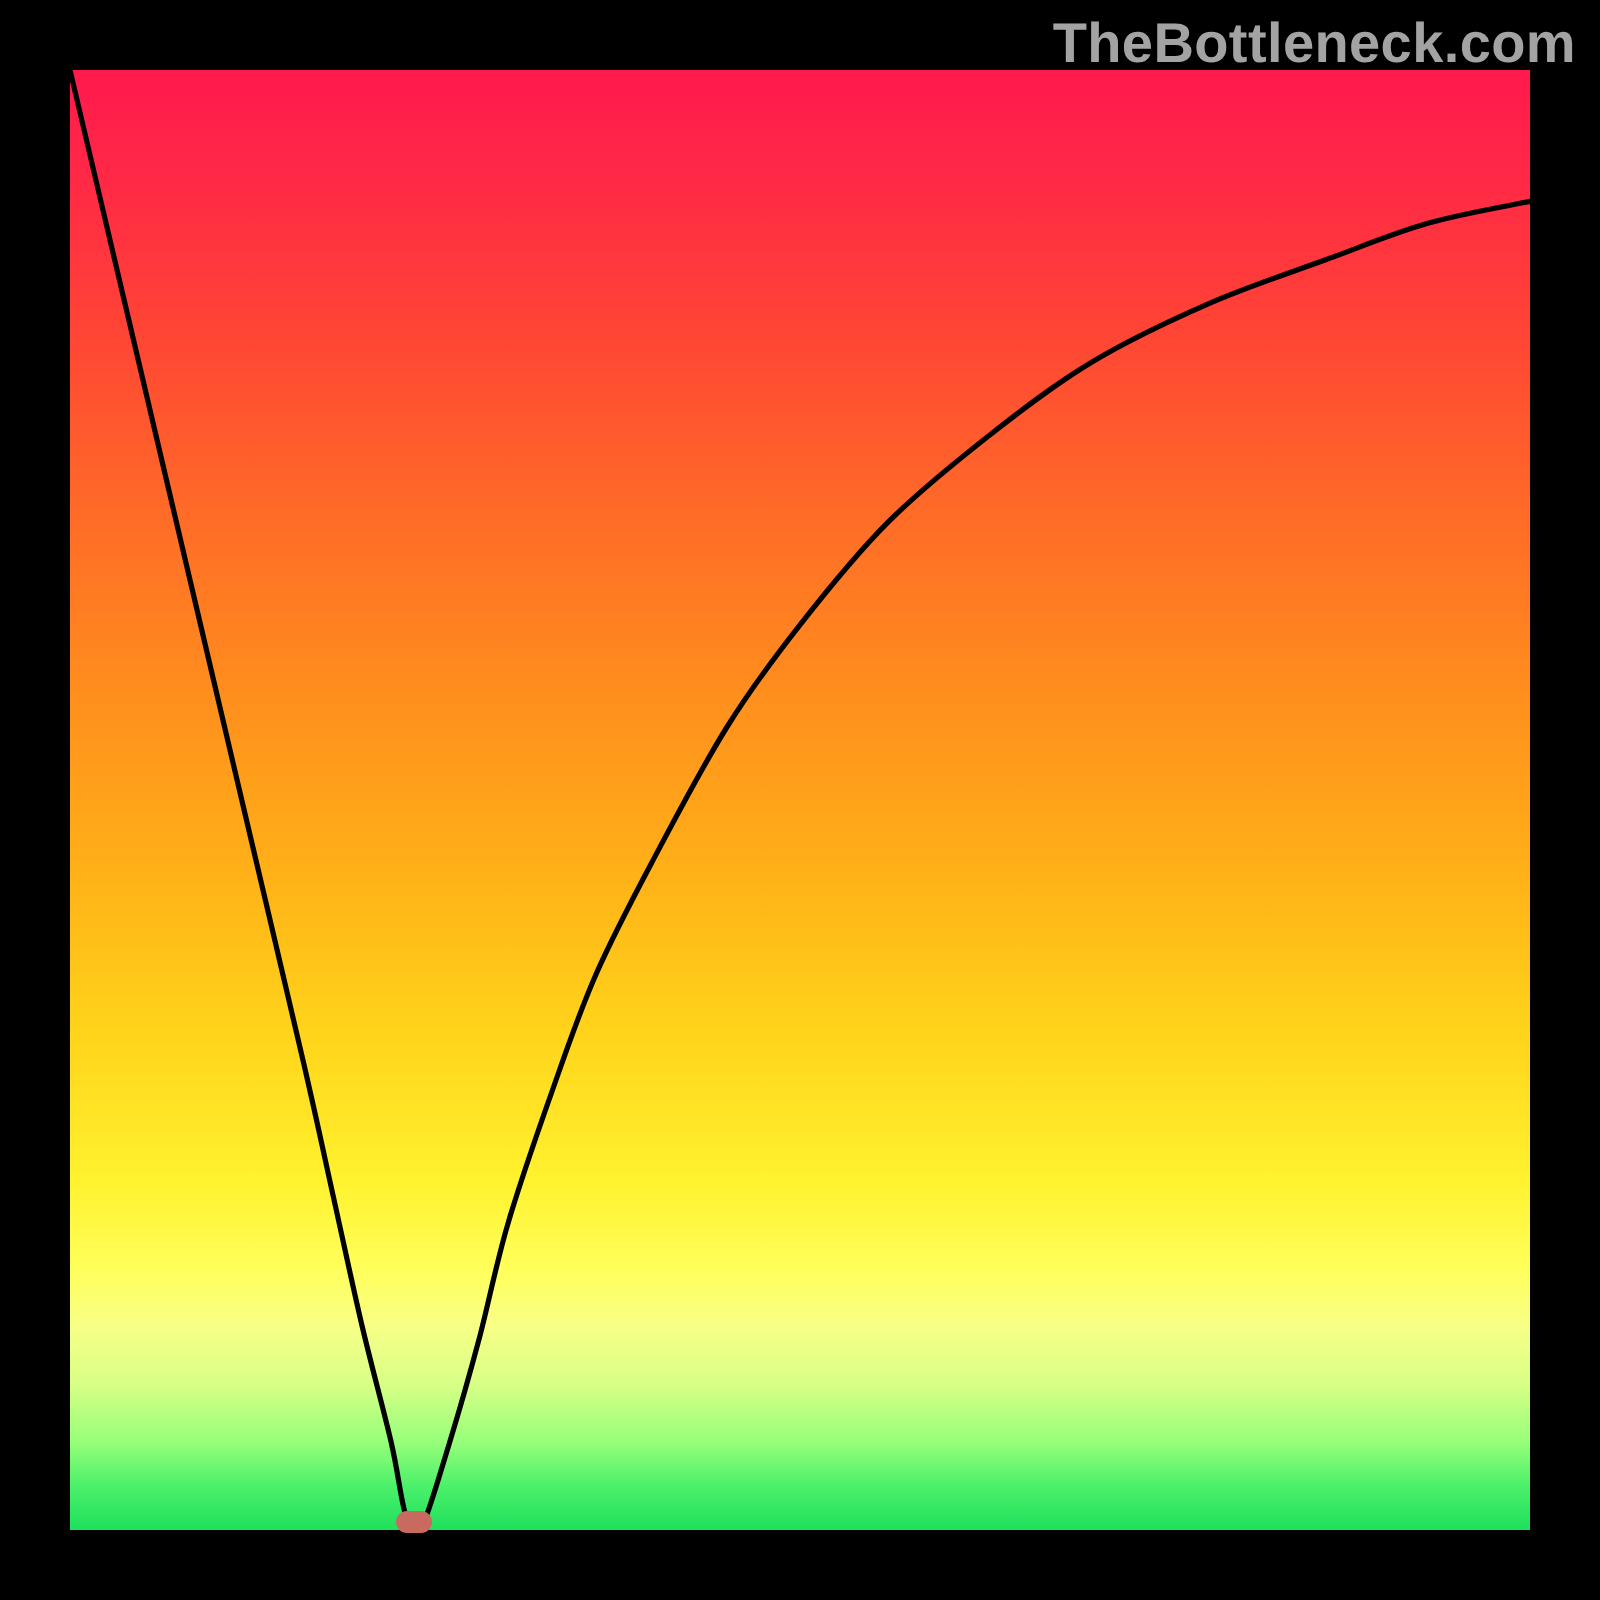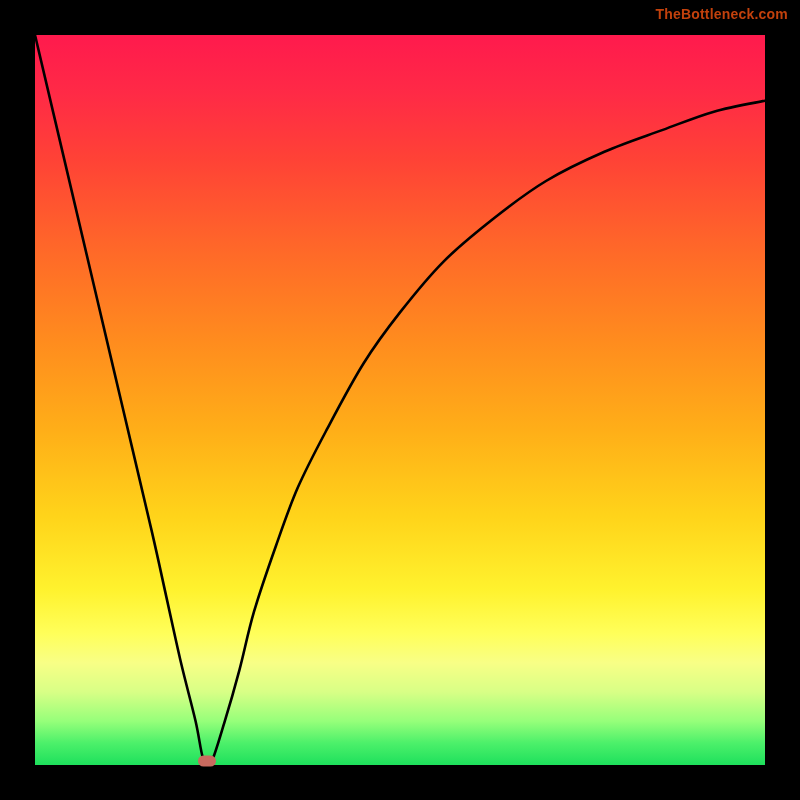--- a/index.html
+++ b/index.html
@@ -55,23 +55,23 @@
     height: 11px;
     border-radius: 6px;
     background: #c96a5f;
     transform: translate(-50%, -50%);
   }
   .watermark {
     position: absolute;
     top: 6px;
     right: 12px;
     font-family: Arial, Helvetica, sans-serif;
-    font-size: 14px;
+    font-size: 28px;
     font-weight: bold;
-    color: #c2410c;
+    color: #a3a3a3;
     letter-spacing: 0.2px;
     text-align: center;
   }
 </style>
 </head>
 <body>
 
 <div class="frame">
   <div class="plot-area">
     <svg class="curve" viewBox="0 0 730 730" preserveAspectRatio="none">

